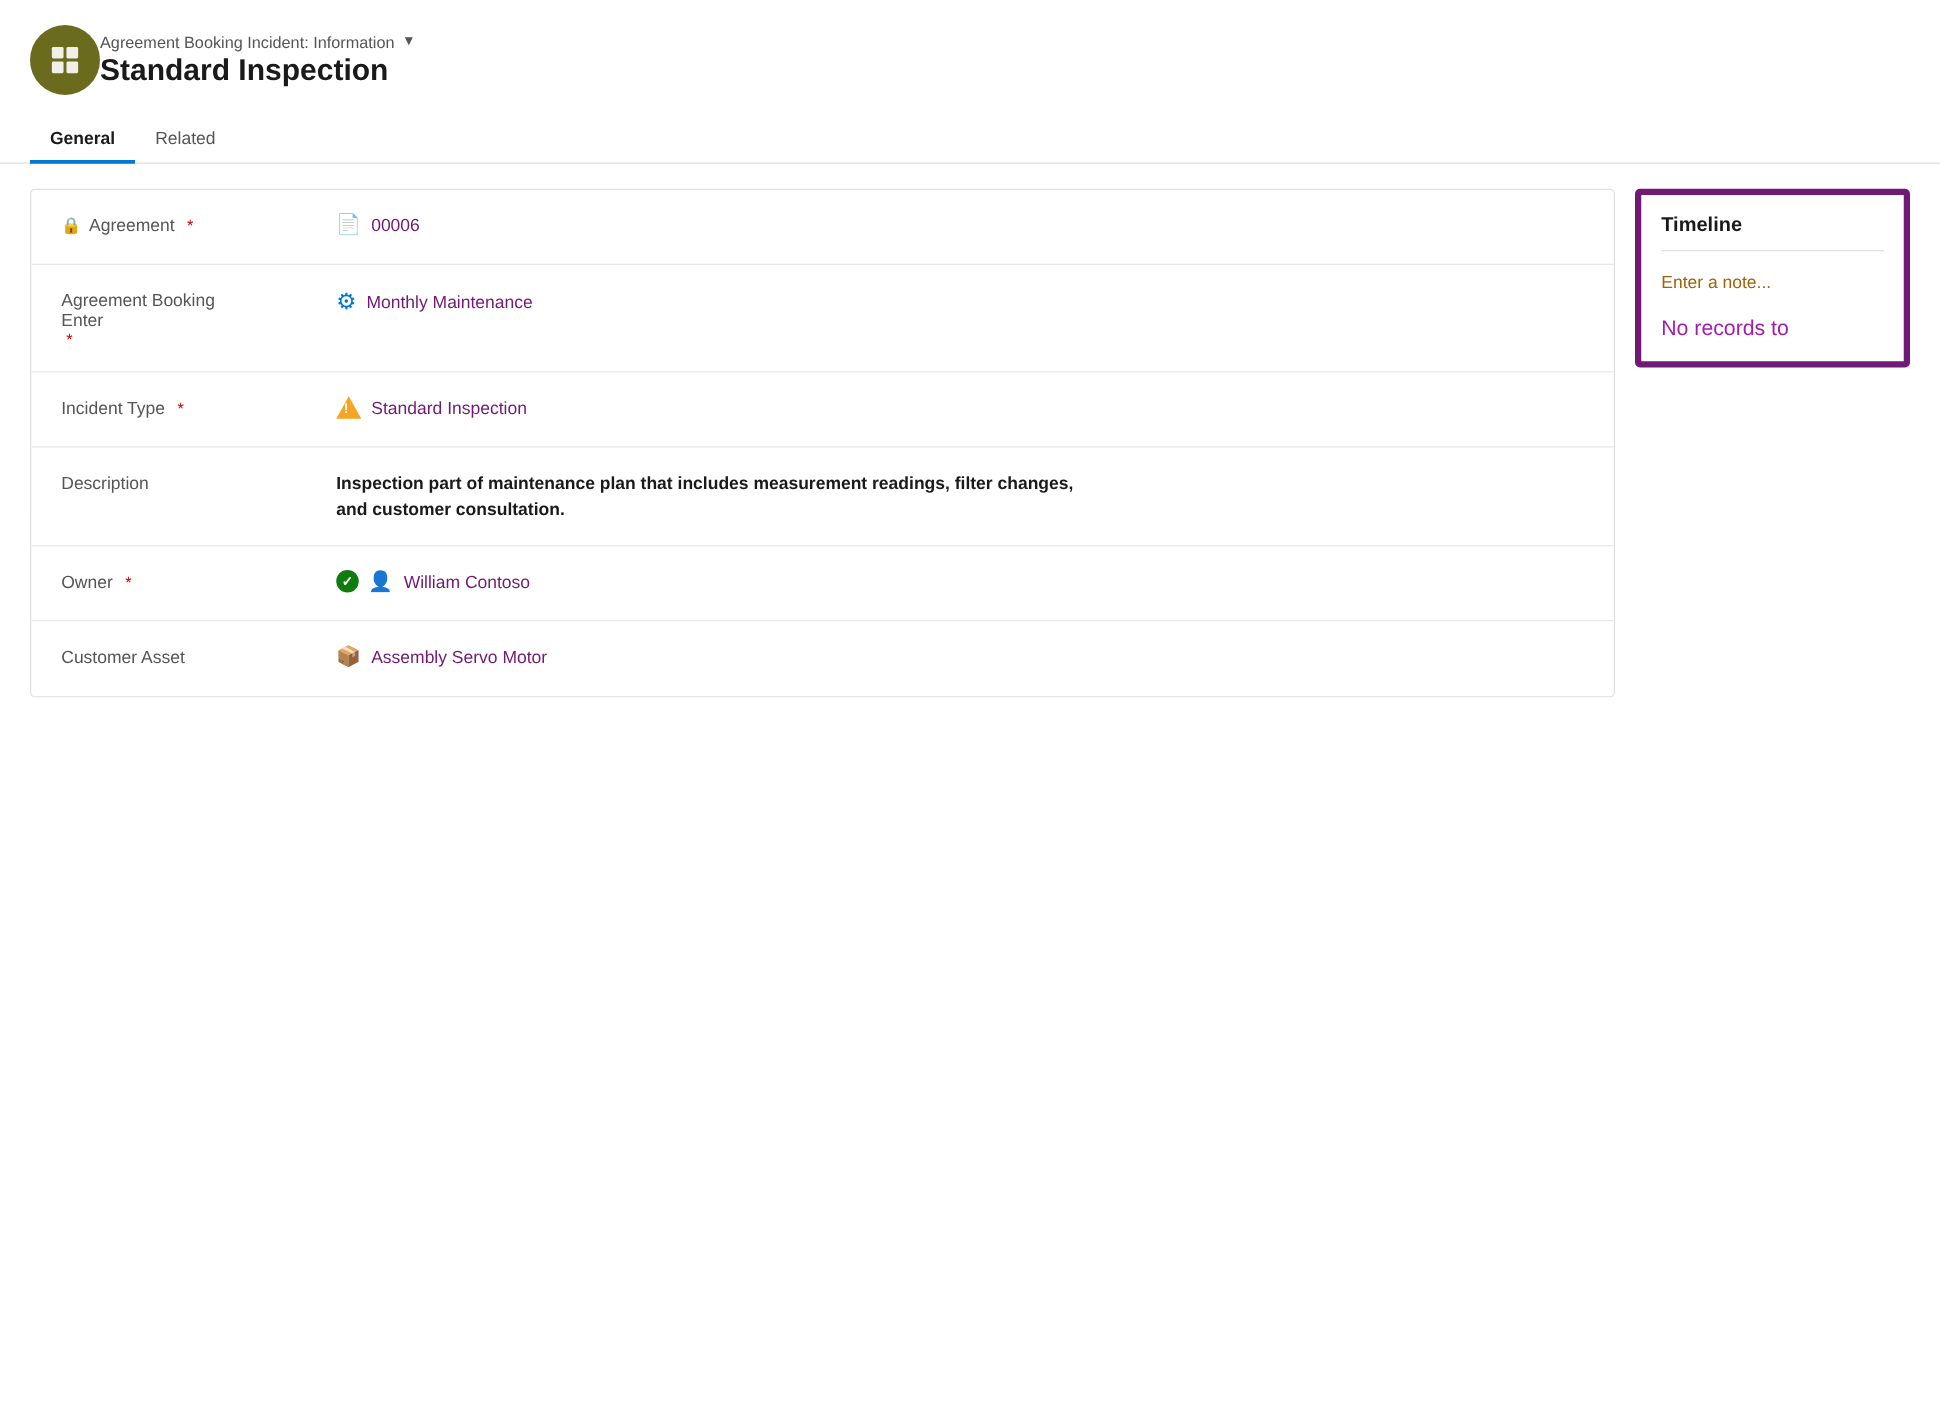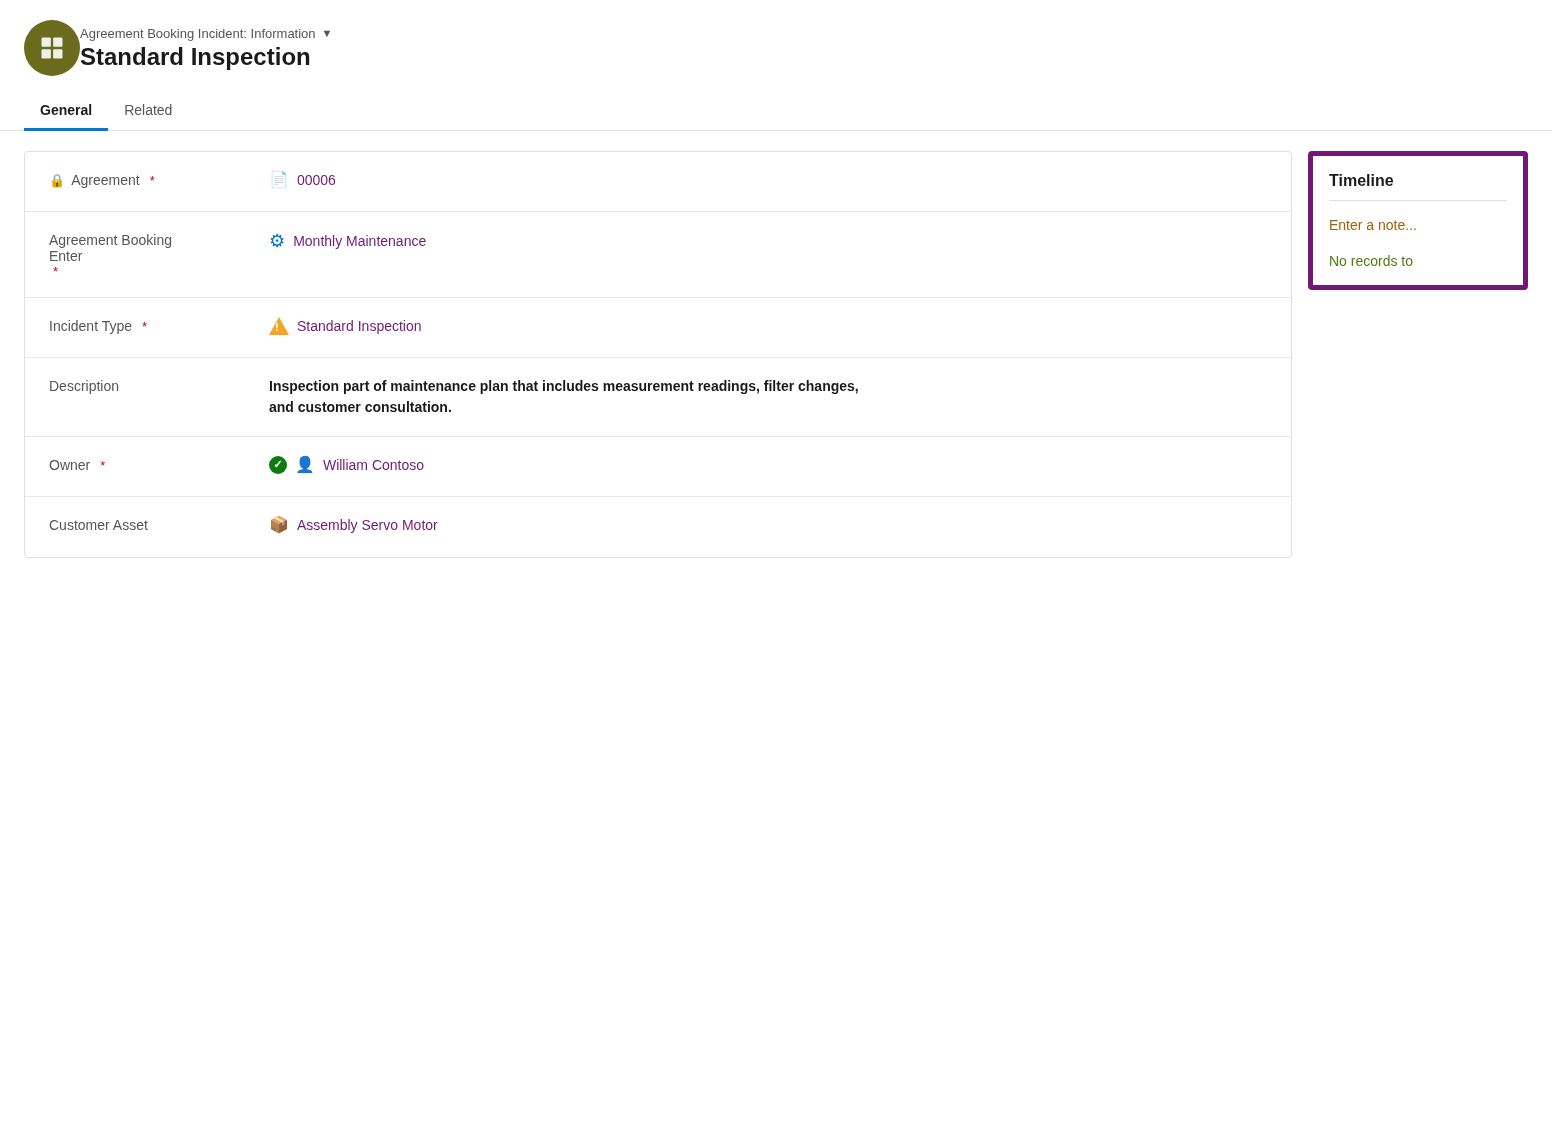--- a/index.html
+++ b/index.html
@@ -229,22 +229,22 @@
     }
 
     .timeline-note-input {
       color: #a16207;
       font-size: 14px;
       margin-bottom: 16px;
       padding: 4px 0;
     }
 
     .timeline-no-records {
-      color: #4d7c0f;
-      font-size: 14px;
+      color: #a21caf;
+      font-size: 17px;
     }
 
     .label-multiline {
       display: flex;
       flex-direction: column;
       min-width: 220px;
       color: #555;
       font-size: 14px;
       padding-top: 2px;
       justify-content: space-between;

